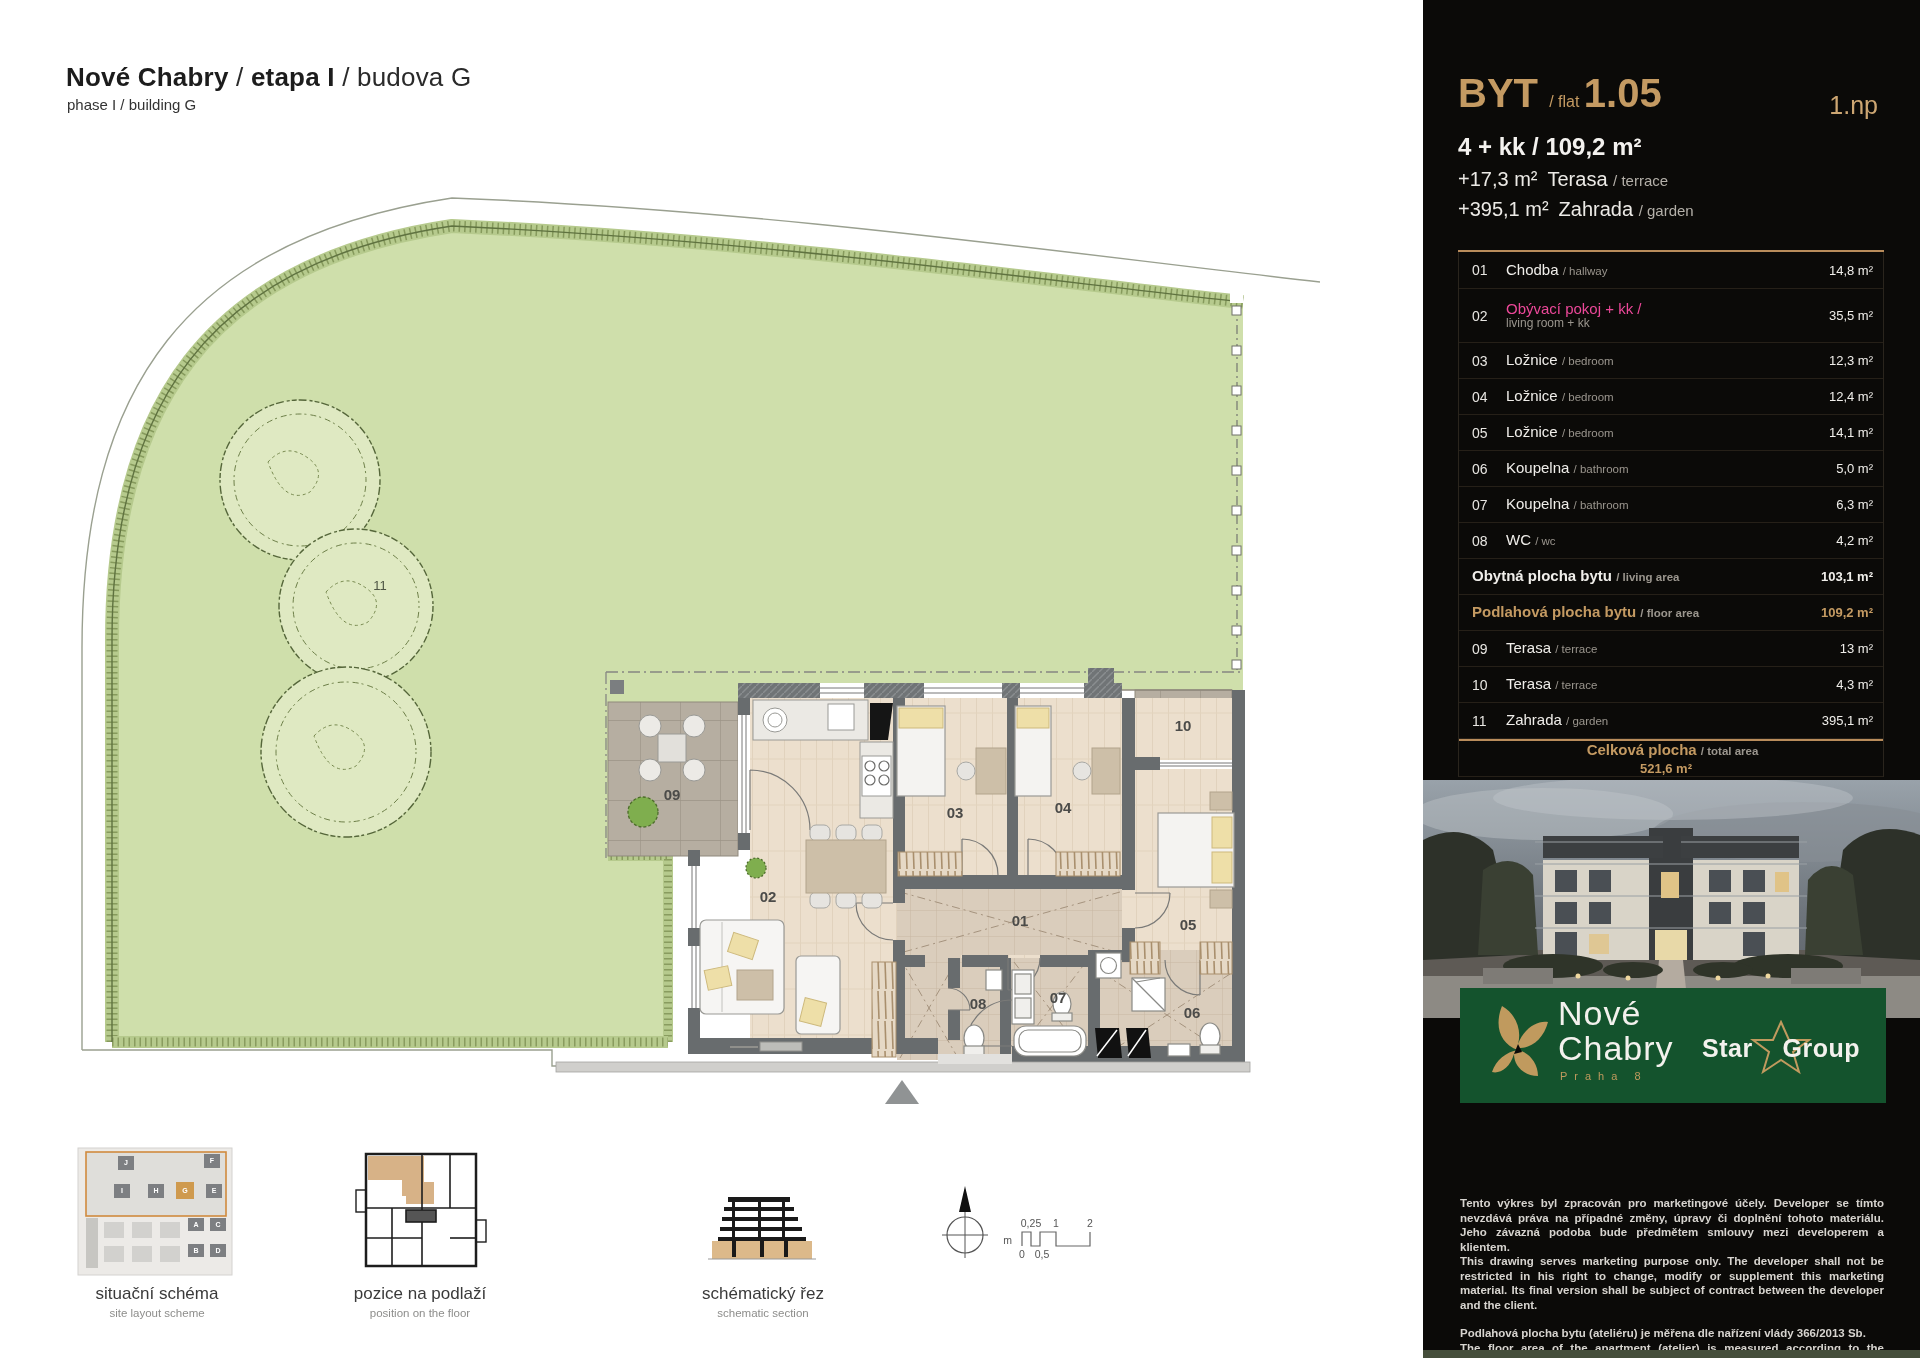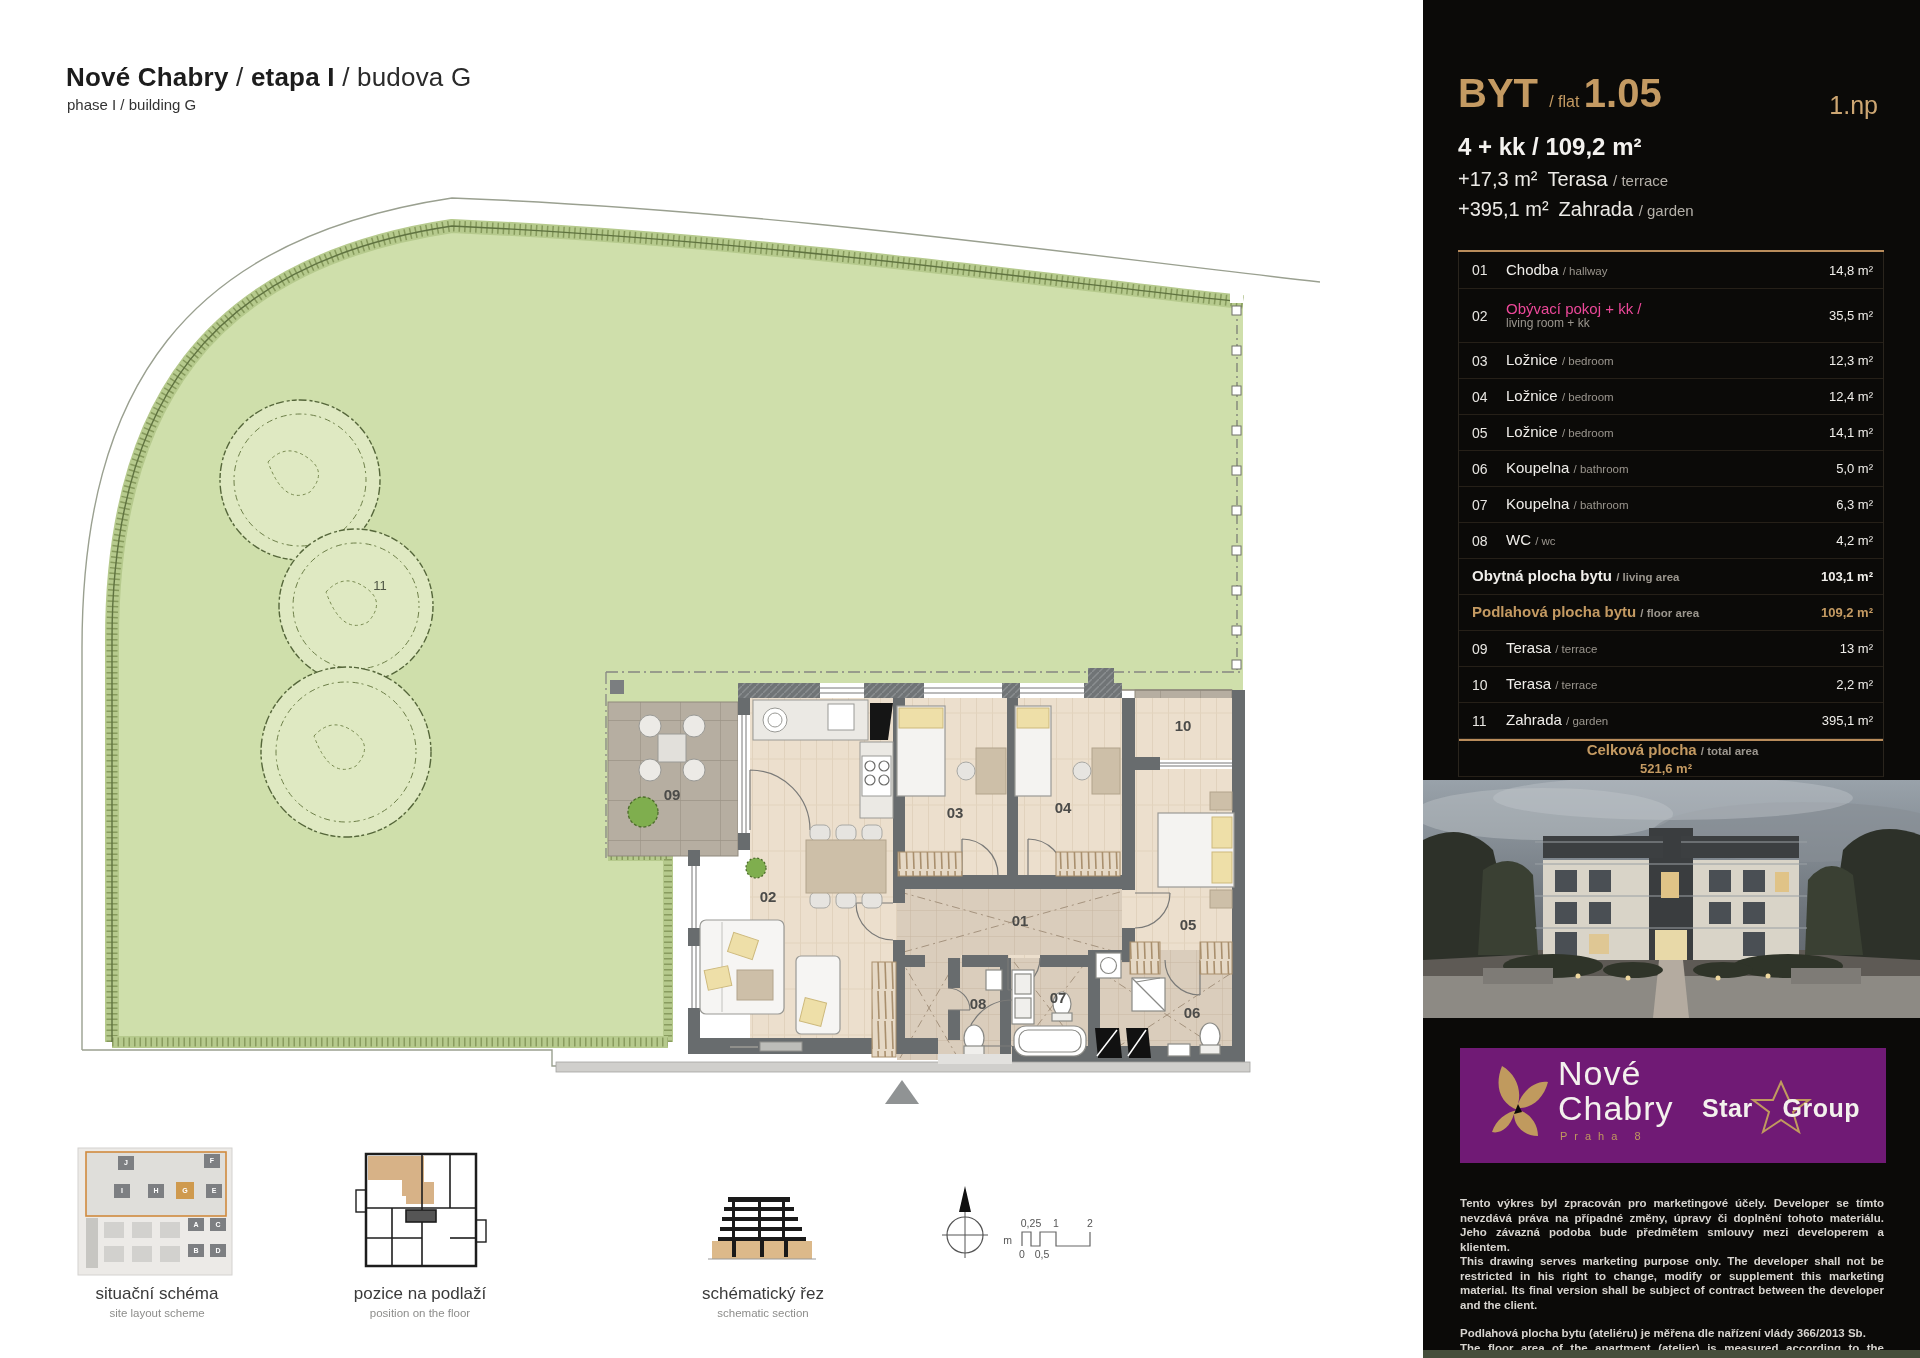--- a/index.html
+++ b/index.html
@@ -39,21 +39,21 @@
   .trow.goldrow .tname,.trow.goldrow .tval{color:#c49a62;font-weight:bold;}
   .trow.goldrow .tname{padding-left:13px;}
   .trow.goldtop{border-top:2px solid #b98c5b;flex-direction:column;}
   .t2name{font-size:15px;color:#ec4899;line-height:16px;}
   .t2sub{font-size:12px;color:#9b968e;line-height:13px;}
 
   
   #p-photo{position:absolute;left:0;top:780px;width:497px;height:238px;}
 
   
-  #p-logos{position:absolute;left:37px;top:1048px;width:426px;height:115px;background:#701a75;}
+  #p-logos{position:absolute;left:37px;top:988px;width:426px;height:115px;background:#14532d;}
   #nc-logo{position:absolute;left:28px;top:10px;height:95px;}
   #nc-text{position:absolute;left:98px;top:8px;color:#f3f1ed;font-size:34px;line-height:35px;font-weight:300;letter-spacing:1px;}
   #nc-city{position:absolute;left:100px;top:82px;color:#c09a5e;font-size:11px;letter-spacing:7px;}
   #sg-logo{position:absolute;right:10px;top:32px;width:190px;height:55px;}
   #sg-text{position:absolute;top:14px;left:0;width:190px;text-align:center;font-size:25px;font-weight:bold;color:#f3f1ed;letter-spacing:.5px;}
 
   
   #p-legal{position:absolute;left:37px;top:1196px;width:424px;font-size:11.5px;line-height:14.5px;
            color:#d7d4cf;text-align:justify;font-weight:bold;}
   #p-legal p{margin:0 0 0 0;}
@@ -543,21 +543,21 @@
       <span class="tval">109,2 m²</span>
     </div>
     <div class="trow">
       <span class="tnum">09</span>
       <span class="tname"><span>Terasa </span><span class="tsub">/ terrace</span></span>
       <span class="tval">13 m²</span>
     </div>
     <div class="trow">
       <span class="tnum">10</span>
       <span class="tname"><span>Terasa </span><span class="tsub">/ terrace</span></span>
-      <span class="tval">2,2 m²</span>
+      <span class="tval">4,3 m²</span>
     </div>
     <div class="trow">
       <span class="tnum">11</span>
       <span class="tname"><span>Zahrada </span><span class="tsub">/ garden</span></span>
       <span class="tval">395,1 m²</span>
     </div>
     <div class="trow goldrow goldtop">
       <span class="tname"><span>Celková plocha </span><span class="tsub">/ total area</span></span>
       <span class="tval">521,6 m²</span>
     </div>

